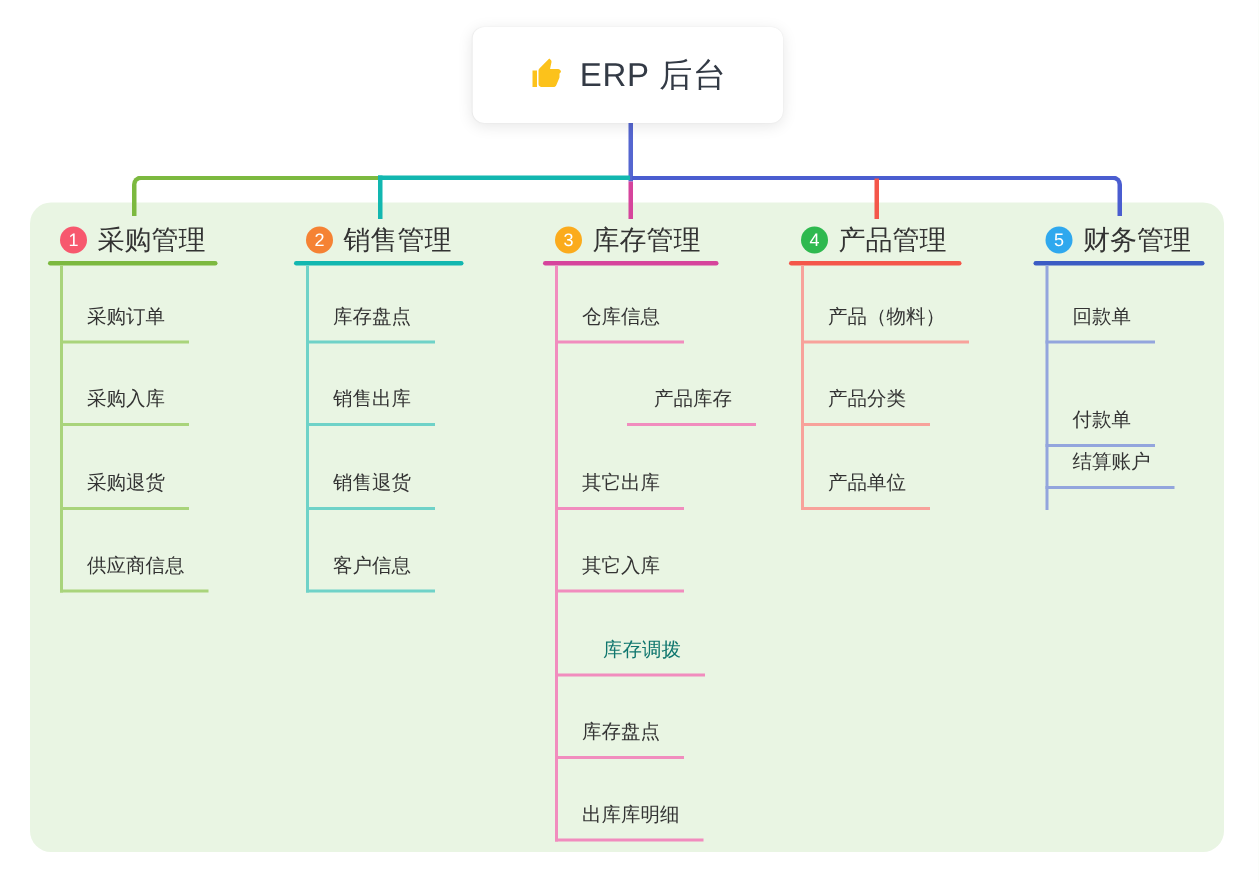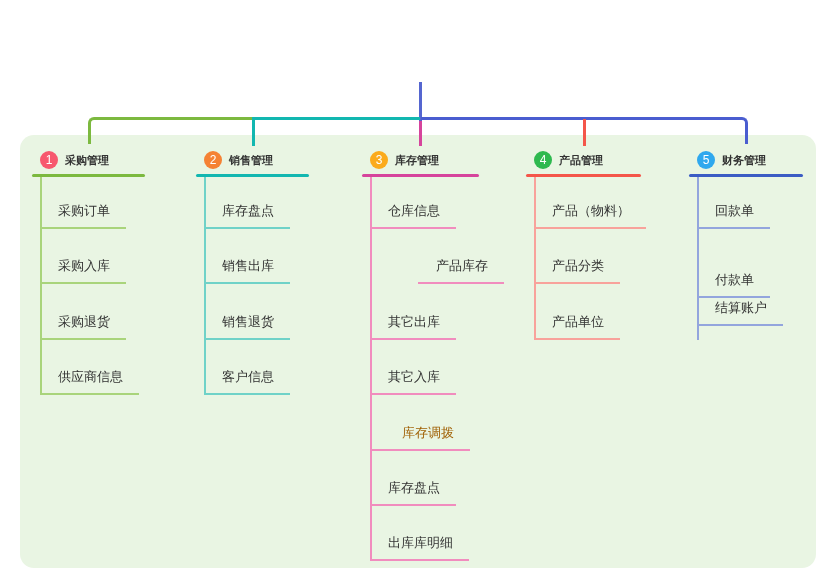--- a/index.html
+++ b/index.html
@@ -10,32 +10,38 @@
     border-radius:8px;box-shadow:0 2px 10px rgba(0,0,0,0.10),0 0 1px rgba(0,0,0,0.08);
     display:flex;align-items:center;justify-content:center;gap:10px;z-index:3;}
   .root-label{font-size:22px;color:#333a45;font-weight:500;letter-spacing:0.5px;}
   .thumb-icon{width:24px;height:24px;display:block;}
   .line{position:absolute;z-index:1;}
   .branch{position:absolute;z-index:2;}
   .branch-title{position:absolute;left:0;top:0;width:100%;height:28px;display:flex;align-items:center;
     gap:7px;padding-left:8px;box-sizing:border-box;}
   .badge{width:18px;height:18px;border-radius:50%;color:#fff;font-size:12px;line-height:18px;
     text-align:center;flex:0 0 18px;font-weight:500;}
-  .branch-label{font-size:11px;font-weight:700;white-space:nowrap;}
+  .branch-label{font-size:18px;font-weight:400;white-space:nowrap;}
   .title-underline{position:absolute;left:0;top:28px;width:100%;height:3px;border-radius:2px;}
   .vline{position:absolute;width:2px;}
   .child{position:absolute;display:flex;align-items:flex-end;}
   .child-label{font-size:13px;white-space:nowrap;padding:0 16px 7px 18px;border-bottom:2px solid;}
 </style>
 </head>
 <body>
 
 <div class="canvas">
   <div class="panel" id="panel" style="background: rgb(233, 245, 227);"></div>
 
+  <div class="root-card">
+    <svg class="thumb-icon" viewBox="0 0 24 24" id="thumbSvg" style="fill: rgb(252, 194, 27);">
+      <path d="M2 20h3V9H2v11zm19-10c0-1.1-.9-2-2-2h-5.3l.95-4.57.03-.32c0-.41-.17-.79-.44-1.06L13.17 1 6.59 7.59C6.22 7.95 6 8.45 6 9v9c0 1.1.9 2 2 2h8c.83 0 1.54-.5 1.84-1.22l2.02-4.71c.09-.23.14-.47.14-.73v-2.34z"></path>
+    </svg>
+    <span class="root-label">ERP 后台</span>
+  </div>
 
   <div id="connectors">
       <div class="line" style="left: 419px; top: 82px; width: 3px; height: 39px; background: rgb(85, 102, 208);"></div>
       <div class="line" style="left: 88px; top: 117px; width: 164px; height: 27px; border-top: 3px solid rgb(124, 185, 63); border-left: 3px solid rgb(124, 185, 63); border-top-left-radius: 6px; box-sizing: border-box;"></div>
       <div class="line" style="left: 252px; top: 117px; width: 168px; height: 3px; background: rgb(18, 183, 176);"></div>
       <div class="line" style="left: 252px; top: 117px; width: 3px; height: 29px; background: rgb(18, 183, 176);"></div>
       <div class="line" style="left: 421px; top: 117px; width: 327px; height: 27px; border-top: 3px solid rgb(74, 93, 208); border-right: 3px solid rgb(74, 93, 208); border-top-right-radius: 6px; box-sizing: border-box;"></div>
       <div class="line" style="left: 419px; top: 121px; width: 3px; height: 25px; background: rgb(214, 68, 156);"></div>
       <div class="line" style="left: 583px; top: 119px; width: 3px; height: 27px; background: rgb(244, 86, 74);"></div>
     </div>
@@ -93,21 +99,21 @@
         <div class="child" style="left: 8px; top: 83px; height: 55.4px; margin-left: 48px;">
     <span class="child-label" style="border-bottom-color: rgb(241, 140, 190); color: rgb(51, 51, 51);">产品库存</span>
   </div>
         <div class="child" style="left: 8px; top: 138.4px; height: 55.4px;">
     <span class="child-label" style="border-bottom-color: rgb(241, 140, 190); color: rgb(51, 51, 51);">其它出库</span>
   </div>
         <div class="child" style="left: 8px; top: 193.8px; height: 55.4px;">
     <span class="child-label" style="border-bottom-color: rgb(241, 140, 190); color: rgb(51, 51, 51);">其它入库</span>
   </div>
         <div class="child" style="left: 8px; top: 249.2px; height: 55.4px;">
-    <span class="child-label" style="border-bottom-color: rgb(241, 140, 190); color: #a16207; padding-left: 32px;">库存调拨</span>
+    <span class="child-label" style="border-bottom-color: rgb(241, 140, 190); color: #0f766e; padding-left: 32px;">库存调拨</span>
   </div>
         <div class="child" style="left: 8px; top: 304.6px; height: 55.4px;">
     <span class="child-label" style="border-bottom-color: rgb(241, 140, 190); color: rgb(51, 51, 51);">库存盘点</span>
   </div>
         <div class="child" style="left: 8px; top: 360px; height: 55.4px;">
     <span class="child-label" style="border-bottom-color: rgb(241, 140, 190); color: rgb(51, 51, 51);">出库库明细</span>
   </div>
       </div>
       <div class="branch" style="left: 526px; top: 146px; width: 115px;">
     <div class="branch-title">

